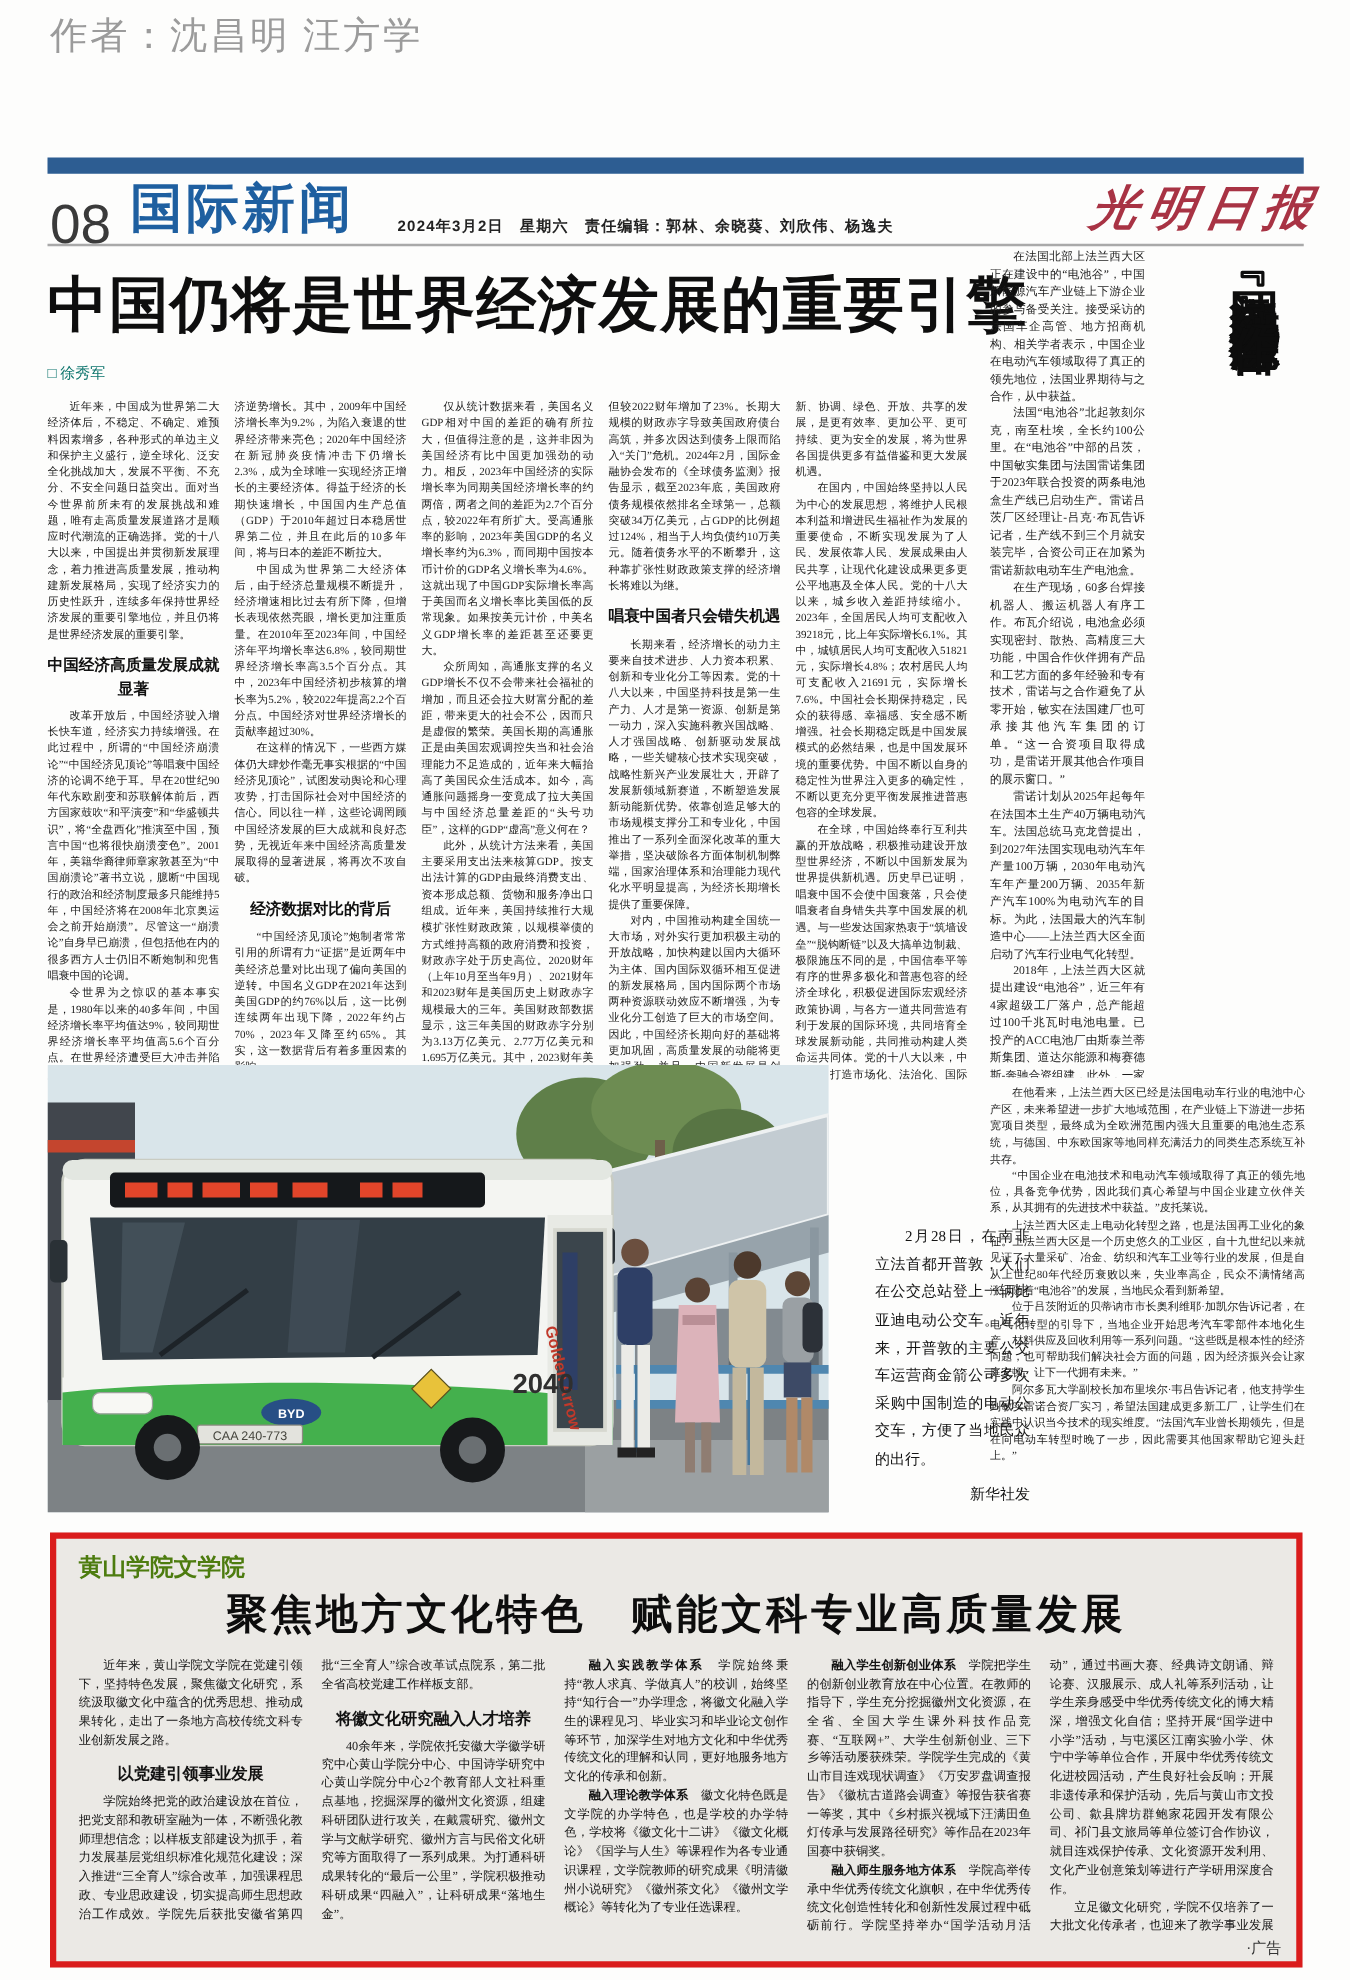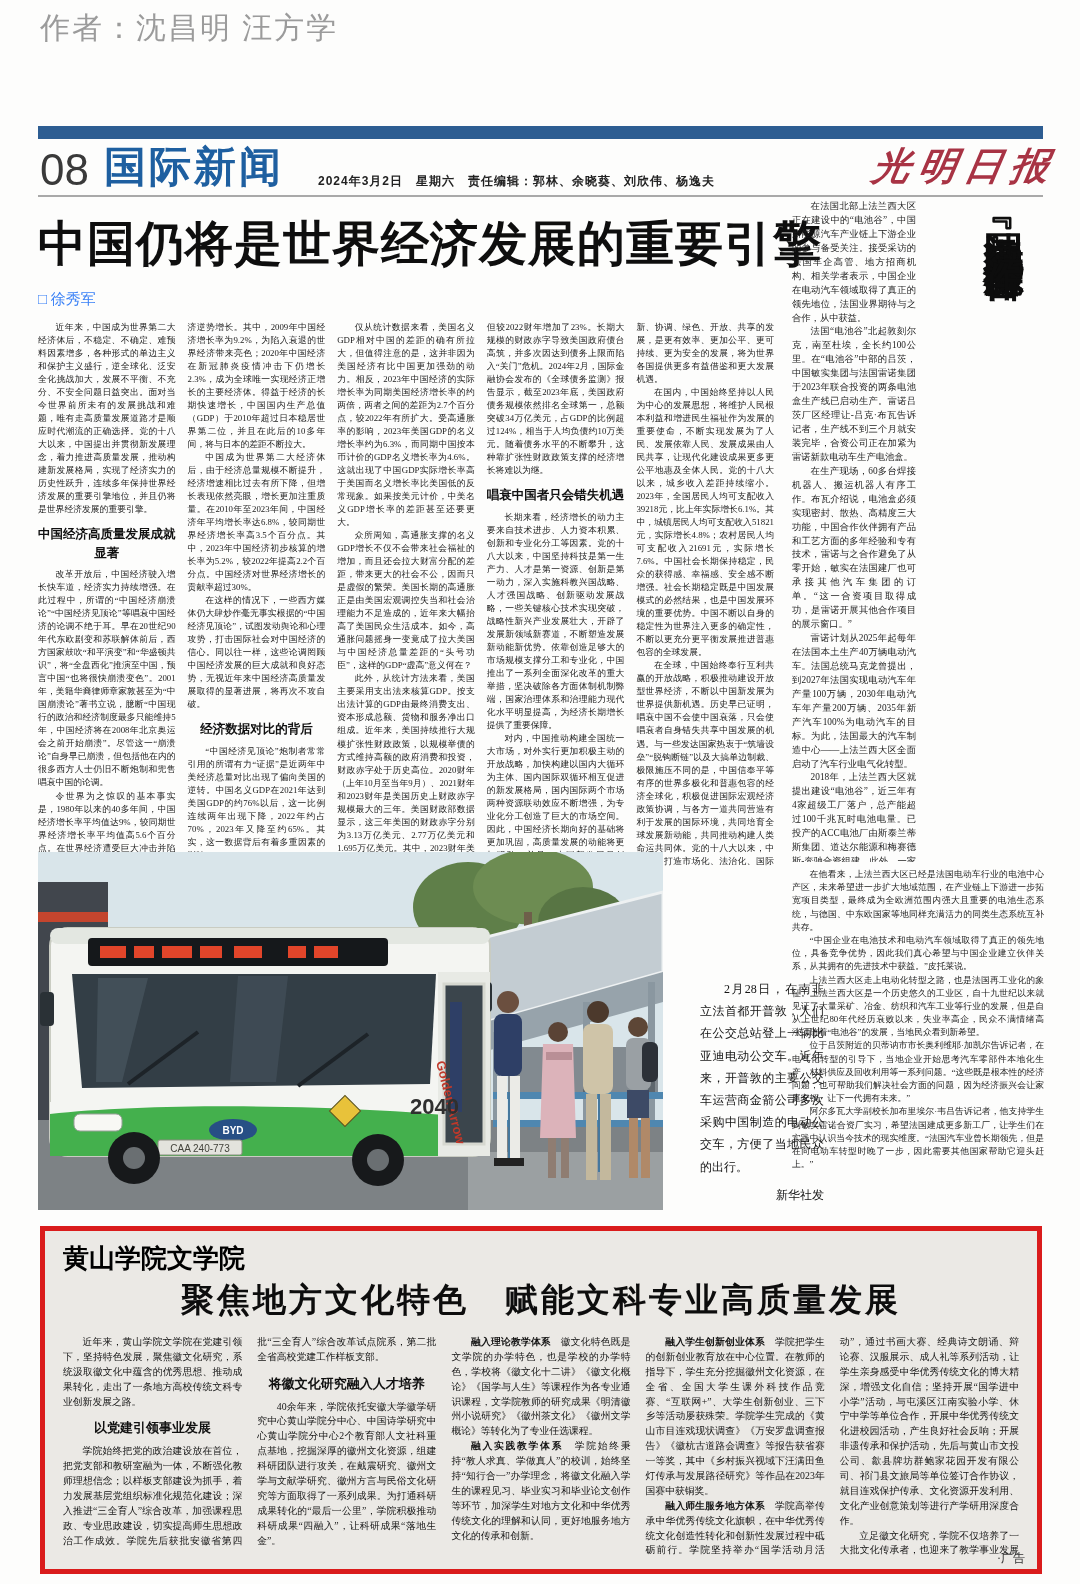--- a/index.html
+++ b/index.html
@@ -4,34 +4,34 @@
 <style>
   html,body{margin:0;padding:0;background:#ffffff;}
   .page{position:relative;width:1080px;height:1584px;background:#fdfdfc;overflow:hidden;
         font-family:"Liberation Serif","DejaVu Serif",serif;color:#1c1c1c;}
   
   .author-line{position:absolute;left:40px;top:8px;font-family:"Liberation Sans",sans-serif;
         font-size:30px;color:#9b9b9b;letter-spacing:2px;}
   
   .blue-bar{position:absolute;left:38px;top:126px;width:1005px;height:13px;background:#2d5d92;}
   .header-row{position:absolute;left:38px;top:139px;width:1005px;height:56px;border-bottom:2px solid #a9a9a9;}
-  .page-num{position:absolute;left:2px;top:6px;font-family:"Liberation Sans",sans-serif;
+  .page-num{position:absolute;left:2px;top:16px;font-family:"Liberation Sans",sans-serif;
         font-size:44px;color:#3a3a3a;font-weight:400;}
   .section-title{position:absolute;left:66px;top:0px;font-family:"Liberation Sans",sans-serif;
         font-size:42px;color:#1e5fa0;font-weight:900;letter-spacing:3px;}
   .date-line{position:absolute;left:280px;top:34px;font-family:"Liberation Sans",sans-serif;
         font-size:12px;font-weight:bold;color:#222;letter-spacing:1px;}
   .masthead{position:absolute;right:-14px;top:2px;font-size:38px;color:#a83344;
         font-style:italic;font-weight:bold;letter-spacing:8px;transform:skewX(-10deg);
         font-family:"DejaVu Serif",serif;white-space:nowrap;}
   
   .main-article{position:absolute;left:38px;top:212px;width:736px;}
   .main-headline{font-size:48px;font-weight:bold;letter-spacing:1px;color:#0e0e0e;
         font-family:"Liberation Serif",serif;white-space:nowrap;}
-  .main-byline{margin-top:14px;font-size:15px;color:#3b82f6;}
+  .main-byline{margin-top:14px;font-size:12px;color:#0f766e;}
   .main-cols{margin-top:12px;height:554px;overflow:hidden;column-count:5;column-gap:12px;
         font-size:8.8px;line-height:1.48;text-align:justify;color:#1a1a1a;}
   .main-cols p,.france-narrow p,.france-wide p,.feature-cols p{margin:0;text-indent:2em;}
   .colhead{font-family:"Liberation Sans",sans-serif;font-weight:bold;text-align:center;
         font-size:12.5px;margin:9px 0 6px;break-after:avoid;color:#111;}
   
   .france{position:absolute;left:792px;top:200px;width:252px;}
   .france-top{display:flex;gap:38px;}
   .france-narrow{width:162px;height:662px;overflow:hidden;font-size:9.3px;line-height:1.5;
         text-align:justify;}
@@ -43,21 +43,21 @@
   
   .photo{position:absolute;left:38px;top:852px;width:625px;height:358px;}
   .caption{position:absolute;left:700px;top:978px;width:124px;font-size:12px;line-height:1.85;
         text-align:justify;color:#141414;}
   .caption p{margin:0;text-indent:2em;}
   .caption .credit{font-family:"Liberation Sans",sans-serif;font-weight:normal;text-align:right;
         text-indent:0;margin-top:6px;}
   
   .feature{position:absolute;left:40px;top:1226px;width:1002px;height:348px;box-sizing:border-box;
         border:5px solid #da1c1c;background:#ebe9e5;padding:10px 18px 6px;}
-  .feature-kicker{font-family:"Liberation Sans",sans-serif;font-weight:bold;font-size:26px;color:#000000;}
+  .feature-kicker{font-family:"Liberation Sans",sans-serif;font-weight:bold;font-size:19px;color:#4d7c0f;}
   .feature-headline{font-family:"Liberation Sans",sans-serif;font-weight:900;font-size:33px;
         text-align:center;letter-spacing:3px;color:#0d0d0d;margin-top:2px;}
   .feature-cols{margin-top:12px;height:238px;overflow:hidden;column-count:5;column-gap:15px;
         font-size:9.8px;line-height:1.52;text-align:justify;color:#141414;}
   .feature-cols .colhead{font-size:13px;}
   .lead{font-family:"Liberation Sans",sans-serif;font-weight:bold;}
   .ad-label{position:absolute;right:12px;bottom:2px;font-size:12px;font-weight:normal;color:#333;}
 </style>
 </head>
 <body>
@@ -225,22 +225,22 @@
 
   <div class="feature">
     <div class="feature-kicker">黄山学院文学院</div>
     <div class="feature-headline">聚焦地方文化特色　赋能文科专业高质量发展</div>
     <div class="feature-cols">
         <p>近年来，黄山学院文学院在党建引领下，坚持特色发展，聚焦徽文化研究，系统汲取徽文化中蕴含的优秀思想、推动成果转化，走出了一条地方高校传统文科专业创新发展之路。</p>
         <h3 class="colhead">以党建引领事业发展</h3>
         <p>学院始终把党的政治建设放在首位，把党支部和教研室融为一体，不断强化教师理想信念；以样板支部建设为抓手，着力发展基层党组织标准化规范化建设；深入推进“三全育人”综合改革，加强课程思政、专业思政建设，切实提高师生思想政治工作成效。学院先后获批安徽省第四批“三全育人”综合改革试点院系，第二批全省高校党建工作样板支部。</p>
         <h3 class="colhead">将徽文化研究融入人才培养</h3>
         <p>40余年来，学院依托安徽大学徽学研究中心黄山学院分中心、中国诗学研究中心黄山学院分中心2个教育部人文社科重点基地，挖掘深厚的徽州文化资源，组建科研团队进行攻关，在戴震研究、徽州文学与文献学研究、徽州方言与民俗文化研究等方面取得了一系列成果。为打通科研成果转化的“最后一公里”，学院积极推动科研成果“四融入”，让科研成果“落地生金”。</p>
+        <p><b class="lead">融入实践教学体系　</b>学院始终秉持“教人求真、学做真人”的校训，始终坚持“知行合一”办学理念，将徽文化融入学生的课程见习、毕业实习和毕业论文创作等环节，加深学生对地方文化和中华优秀传统文化的理解和认同，更好地服务地方文化的传承和创新。</p>
         <p><b class="lead">融入理论教学体系　</b>徽文化特色既是文学院的办学特色，也是学校的办学特色，学校将《徽文化十二讲》《徽文化概论》《国学与人生》等课程作为各专业通识课程，文学院教师的研究成果《明清徽州小说研究》《徽州茶文化》《徽州文学概论》等转化为了专业任选课程。</p>
-        <p><b class="lead">融入实践教学体系　</b>学院始终秉持“教人求真、学做真人”的校训，始终坚持“知行合一”办学理念，将徽文化融入学生的课程见习、毕业实习和毕业论文创作等环节，加深学生对地方文化和中华优秀传统文化的理解和认同，更好地服务地方文化的传承和创新。</p>
         <p><b class="lead">融入学生创新创业体系　</b>学院把学生的创新创业教育放在中心位置。在教师的指导下，学生充分挖掘徽州文化资源，在全省、全国大学生课外科技作品竞赛、“互联网+”、大学生创新创业、三下乡等活动屡获殊荣。学院学生完成的《黄山市目连戏现状调查》《万安罗盘调查报告》《徽杭古道路会调查》等报告获省赛一等奖，其中《乡村振兴视域下汪满田鱼灯传承与发展路径研究》等作品在2023年国赛中获铜奖。</p>
         <p><b class="lead">融入师生服务地方体系　</b>学院高举传承中华优秀传统文化旗帜，在中华优秀传统文化创造性转化和创新性发展过程中砥砺前行。学院坚持举办“国学活动月活动”，通过书画大赛、经典诗文朗诵、辩论赛、汉服展示、成人礼等系列活动，让学生亲身感受中华优秀传统文化的博大精深，增强文化自信；坚持开展“国学进中小学”活动，与屯溪区江南实验小学、休宁中学等单位合作，开展中华优秀传统文化进校园活动，产生良好社会反响；开展非遗传承和保护活动，先后与黄山市文投公司、歙县牌坊群鲍家花园开发有限公司、祁门县文旅局等单位签订合作协议，就目连戏保护传承、文化资源开发利用、文化产业创意策划等进行产学研用深度合作。</p>
         <p>立足徽文化研究，学院不仅培养了一大批文化传承者，也迎来了教学事业发展的春天。学院汉语言文学专业获批省级一流本科专业建设点、汉语国际教育专业获批国家级一流本科专业建设点。国际中文教育获批安徽省应用型高峰培育学科，同时列入专硕学位建设点。</p>
       </div>
     <div class="ad-label">·广告</div>
   </div>
 
 </div>
 
 </body></html>

